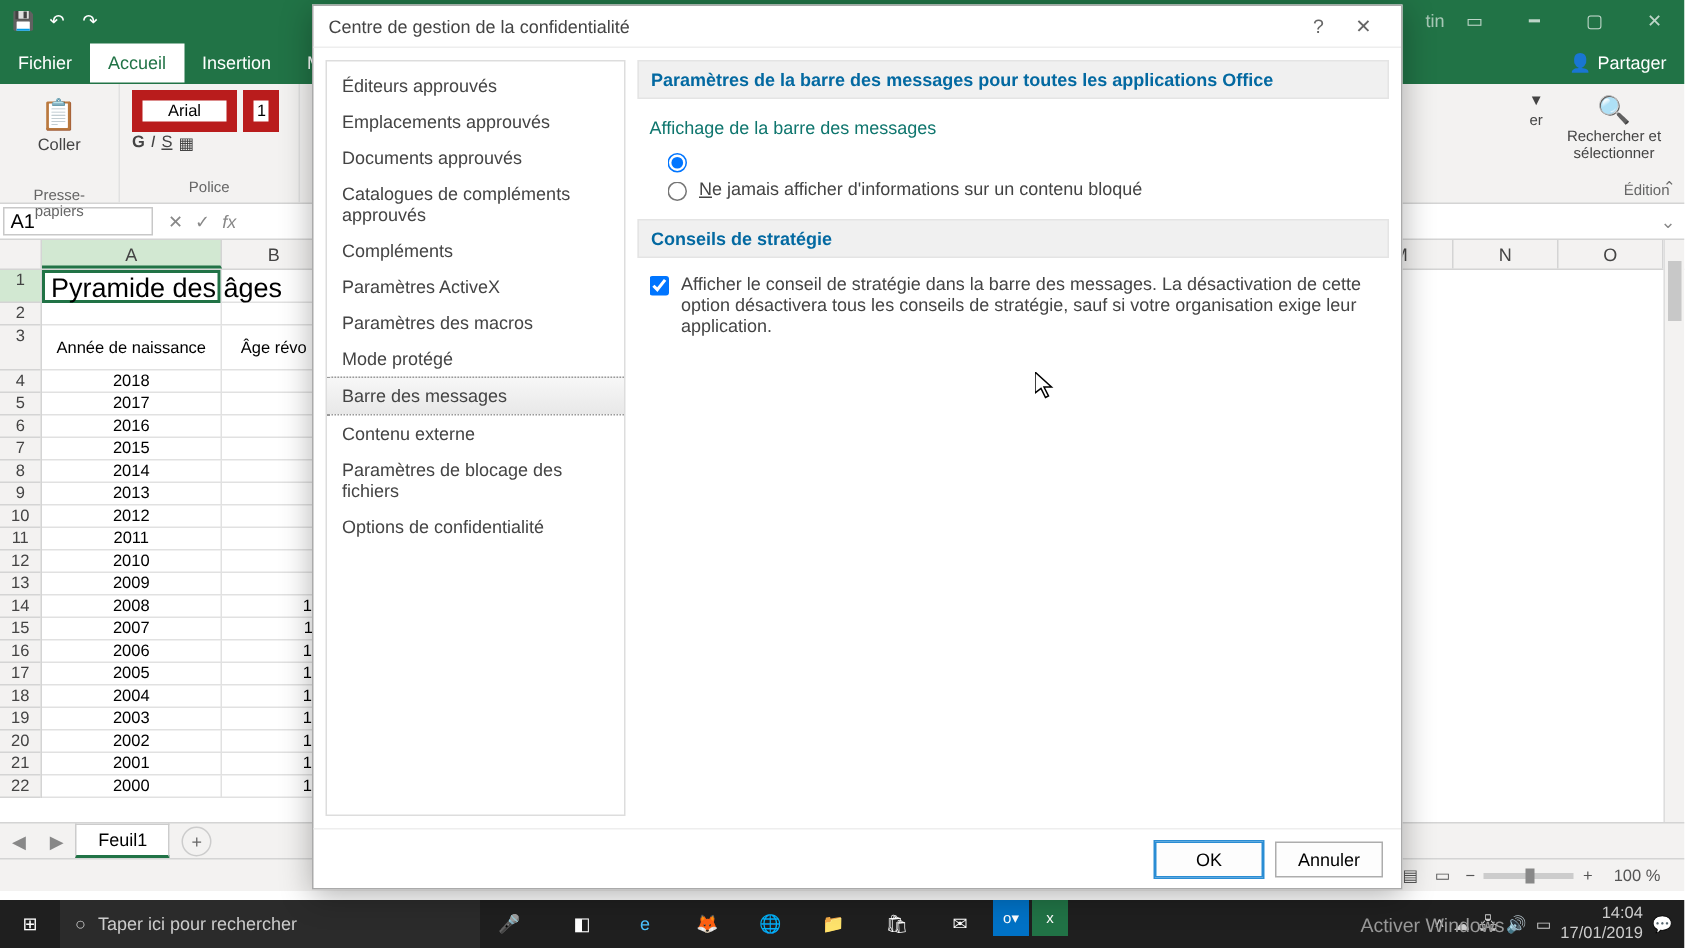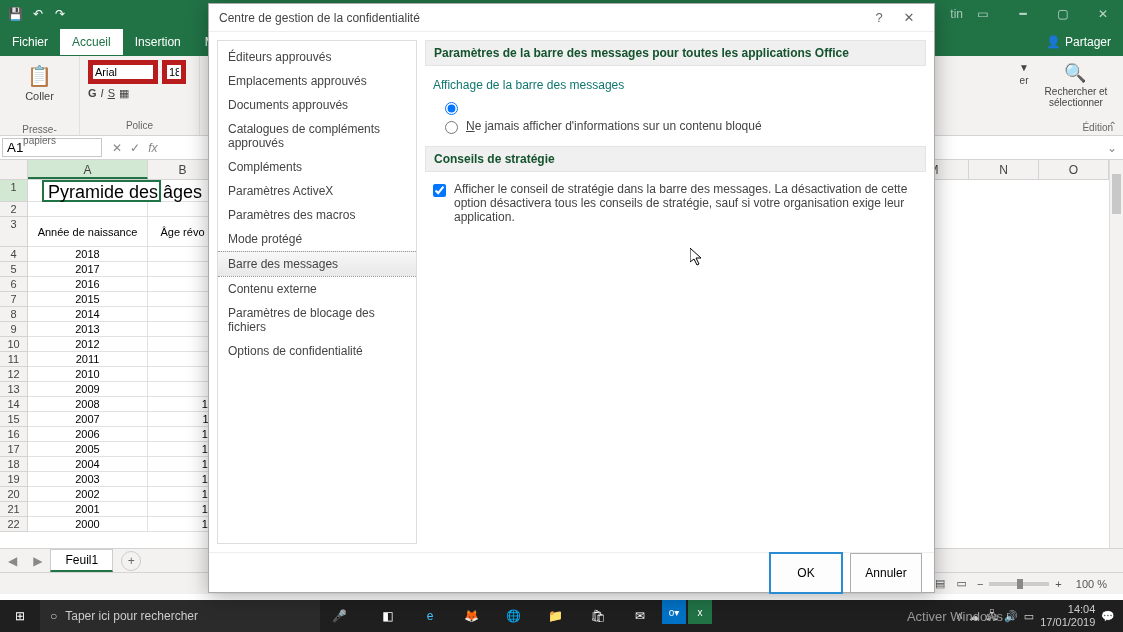--- a/index.html
+++ b/index.html
@@ -19,21 +19,21 @@
 .ribbontabs .tab.active { background: #fff; color: #217346; }
 .ribbontabs .spacer { flex: 1; }
 .ribbontabs .share { padding: 6px 12px; display: flex; align-items: center; gap: 4px; }
 
 
 .ribbon { height: 80px; background: #f3f2f1; border-bottom: 1px solid #d4d4d4; display: flex; font-size: 11px; color: #444; position: relative; }
 .ribbon .group { border-right: 1px solid #e1e1e1; padding: 4px 8px; display: flex; flex-direction: column; justify-content: space-between; }
 .ribbon .group .label { text-align: center; font-size: 10px; color: #666; margin-top: 18px; }
 .ribbon .clipboard-btn { display: flex; flex-direction: column; align-items: center; gap: 2px; padding: 4px; }
 .ribbon .fontrow { display: flex; gap: 4px; align-items: center; }
-.ribbon select, .ribbon input { font-size: 11px; border: 5px solid #b91c1c; background: #fff; padding: 1px 2px; }
+.ribbon select, .ribbon input { font-size: 11px; border: 7px solid #b91c1c; background: #fff; padding: 1px 2px; text-align: center; }
 .ribbon .editing { margin-left: auto; display: flex; gap: 12px; padding: 6px 12px; flex-direction: row; }
 .ribbon .editing .item { display: flex; flex-direction: column; align-items: center; font-size: 10px; gap: 2px; }
 .ribbon .collapse { position: absolute; right: 6px; bottom: 4px; font-size: 10px; color: #666; }
 
 
 .formulabar { height: 24px; border-bottom: 1px solid #d4d4d4; display: flex; align-items: center; font-size: 12px; }
 .formulabar .namebox { width: 100px; border: 1px solid #c8c8c8; margin: 2px; padding: 1px 4px; background: #fff; }
 .formulabar .fxbtns { display: flex; gap: 8px; padding: 0 8px; color: #888; }
 .formulabar .fxinput { flex: 1; border: none; padding: 2px; }
 
@@ -46,21 +46,21 @@
 .gridbody { display: flex; }
 .rowheaders { width: 28px; background: #f3f2f1; border-right: 1px solid #d4d4d4; }
 .rowheaders .rh { height: 15px; border-bottom: 1px solid #d4d4d4; font-size: 11px; text-align: center; line-height: 15px; color: #444; }
 .rowheaders .rh.first { height: 22px; background: #d2e8d2; }
 .cells { position: relative; flex: 1; }
 .row { display: flex; height: 15px; }
 .row.first { height: 22px; }
 .cell { width: 70px; border-right: 1px solid #e1e1e1; border-bottom: 1px solid #e1e1e1; font-size: 11px; padding: 0 3px; text-align: right; line-height: 15px; overflow: hidden; white-space: nowrap; }
 .cell.colA { width: 120px; text-align: center; }
 .row.first .cell { line-height: 22px; }
-.bigtitle { position: absolute; left: 14px; top: 0; font-size: 18px; font-weight: 500; padding: 0 4px; background: #fff; border: 2px solid #217346; height: 22px; line-height: 20px; width: 119px; overflow: visible; white-space: nowrap; z-index: 2; }
+.bigtitle { position: absolute; left: 0; top: 0; font-size: 18px; font-weight: 500; padding: 0 4px; background: #fff; border: 2px solid #217346; height: 22px; line-height: 20px; width: 119px; overflow: visible; white-space: nowrap; z-index: 2; }
 .header-cell { font-size: 11px; text-align: center; line-height: 12px; display: flex; align-items: center; justify-content: center; }
 
 
 .sheettabs { height: 24px; border-top: 1px solid #d4d4d4; display: flex; align-items: center; font-size: 12px; background: #f3f2f1; }
 .sheettabs .nav { padding: 0 8px; color: #888; }
 .sheettabs .tab { padding: 3px 14px; background: #fff; border: 1px solid #ccc; border-bottom: 2px solid #217346; }
 .sheettabs .add { width: 20px; height: 20px; border: 1px solid #ccc; border-radius: 50%; margin-left: 8px; text-align: center; line-height: 18px; color: #666; }
 
 
 .statusbar { height: 22px; background: #f3f2f1; border-top: 1px solid #d4d4d4; display: flex; align-items: center; font-size: 11px; color: #555; padding: 0 8px; }
@@ -82,26 +82,26 @@
 
 .dialog { position: absolute; left: 208px; top: 3px; width: 727px; height: 590px; background: #fff; border: 1px solid #aaa; box-shadow: 0 4px 20px rgba(0,0,0,.3); display: flex; flex-direction: column; z-index: 100; font-size: 12px; color: #444; }
 .dialog .dtitle { height: 28px; display: flex; align-items: center; padding: 0 10px; border-bottom: 1px solid #eee; }
 .dialog .dtitle .spacer { flex: 1; }
 .dialog .dtitle .dbtn { width: 30px; text-align: center; color: #666; cursor: pointer; font-size: 13px; }
 .dialog .dbody { flex: 1; display: flex; padding: 8px; gap: 8px; }
 .dialog .dside { width: 200px; border: 1px solid #ddd; background: #fff; padding: 4px 0; }
 .dialog .dside .item { padding: 5px 10px; cursor: pointer; color: #444; }
 .dialog .dside .item.selected { background: linear-gradient(#f7f7f7,#e8e8e8); border: 1px dotted #999; border-left: none; border-right: none; }
 .dialog .dmain { flex: 1; display: flex; flex-direction: column; }
-.dialog .section-head { background: #f0f0f0; padding: 5px 8px; font-weight: 600; color: #14532d; border: 1px solid #e4e4e4; margin-bottom: 8px; }
+.dialog .section-head { background: #f0f0f0; padding: 5px 8px; font-weight: 600; color: #0369a1; border: 1px solid #e4e4e4; margin-bottom: 8px; }
 .dialog .radio-row, .dialog .check-row { display: flex; gap: 8px; padding: 2px 0 2px 20px; align-items: flex-start; }
 .dialog .radio-row input, .dialog .check-row input { margin-top: 2px; }
 .dialog .subhead { padding: 4px 0 6px 8px; color: #0f766e; }
 .dialog .dfooter { height: 40px; border-top: 1px solid #eee; display: flex; align-items: center; justify-content: flex-end; gap: 8px; padding: 0 12px; }
-.dialog .dfooter button { min-width: 72px; height: 40px; border: 1px solid #adadad; background: #fdfdfd; font-size: 12px; cursor: pointer; }
+.dialog .dfooter button { min-width: 72px; height: 24px; border: 1px solid #adadad; background: #fdfdfd; font-size: 12px; cursor: pointer; }
 .dialog .dfooter button.primary { border: 1px solid #2a8dd4; outline: 1px solid #2a8dd4; }
 .dialog .bottom-check { margin-top: auto; padding: 8px 0 4px 4px; display: flex; gap: 8px; align-items: center; }
 
 .scrollbar-v { position: absolute; right: 0; top: 0; bottom: 0; width: 14px; background: #f3f2f1; border-left: 1px solid #ddd; }
 .scrollbar-v .thumb { position: absolute; left: 2px; right: 2px; top: 14px; height: 40px; background: #c8c8c8; }
 .cursor { position: absolute; left: 690px; top: 248px; z-index: 200; pointer-events: none; }
 </style>
 </head>
 <body>
 

